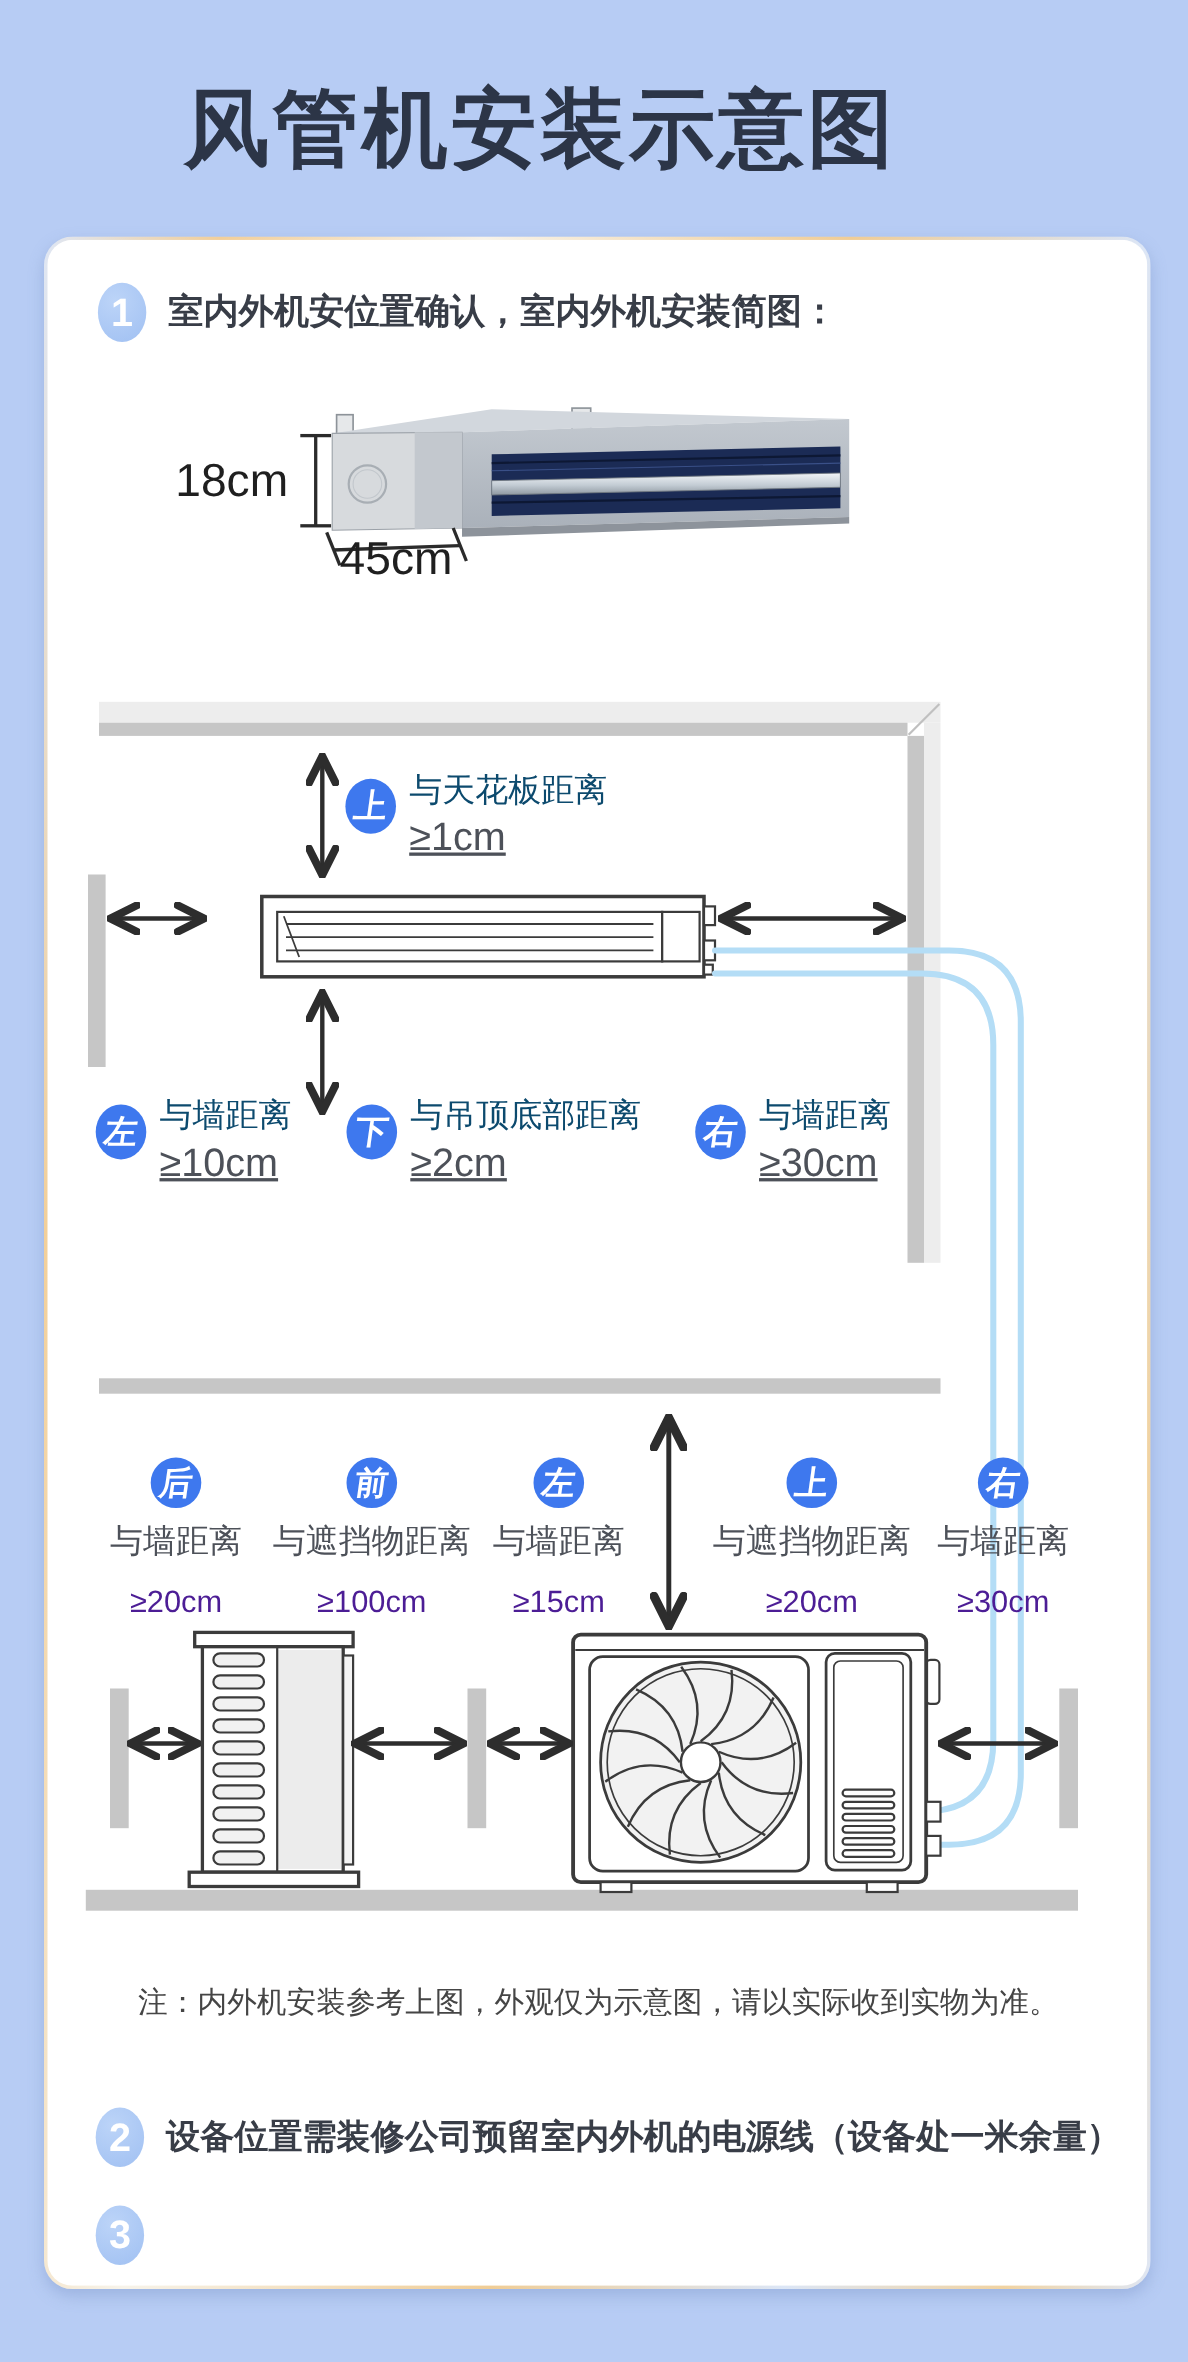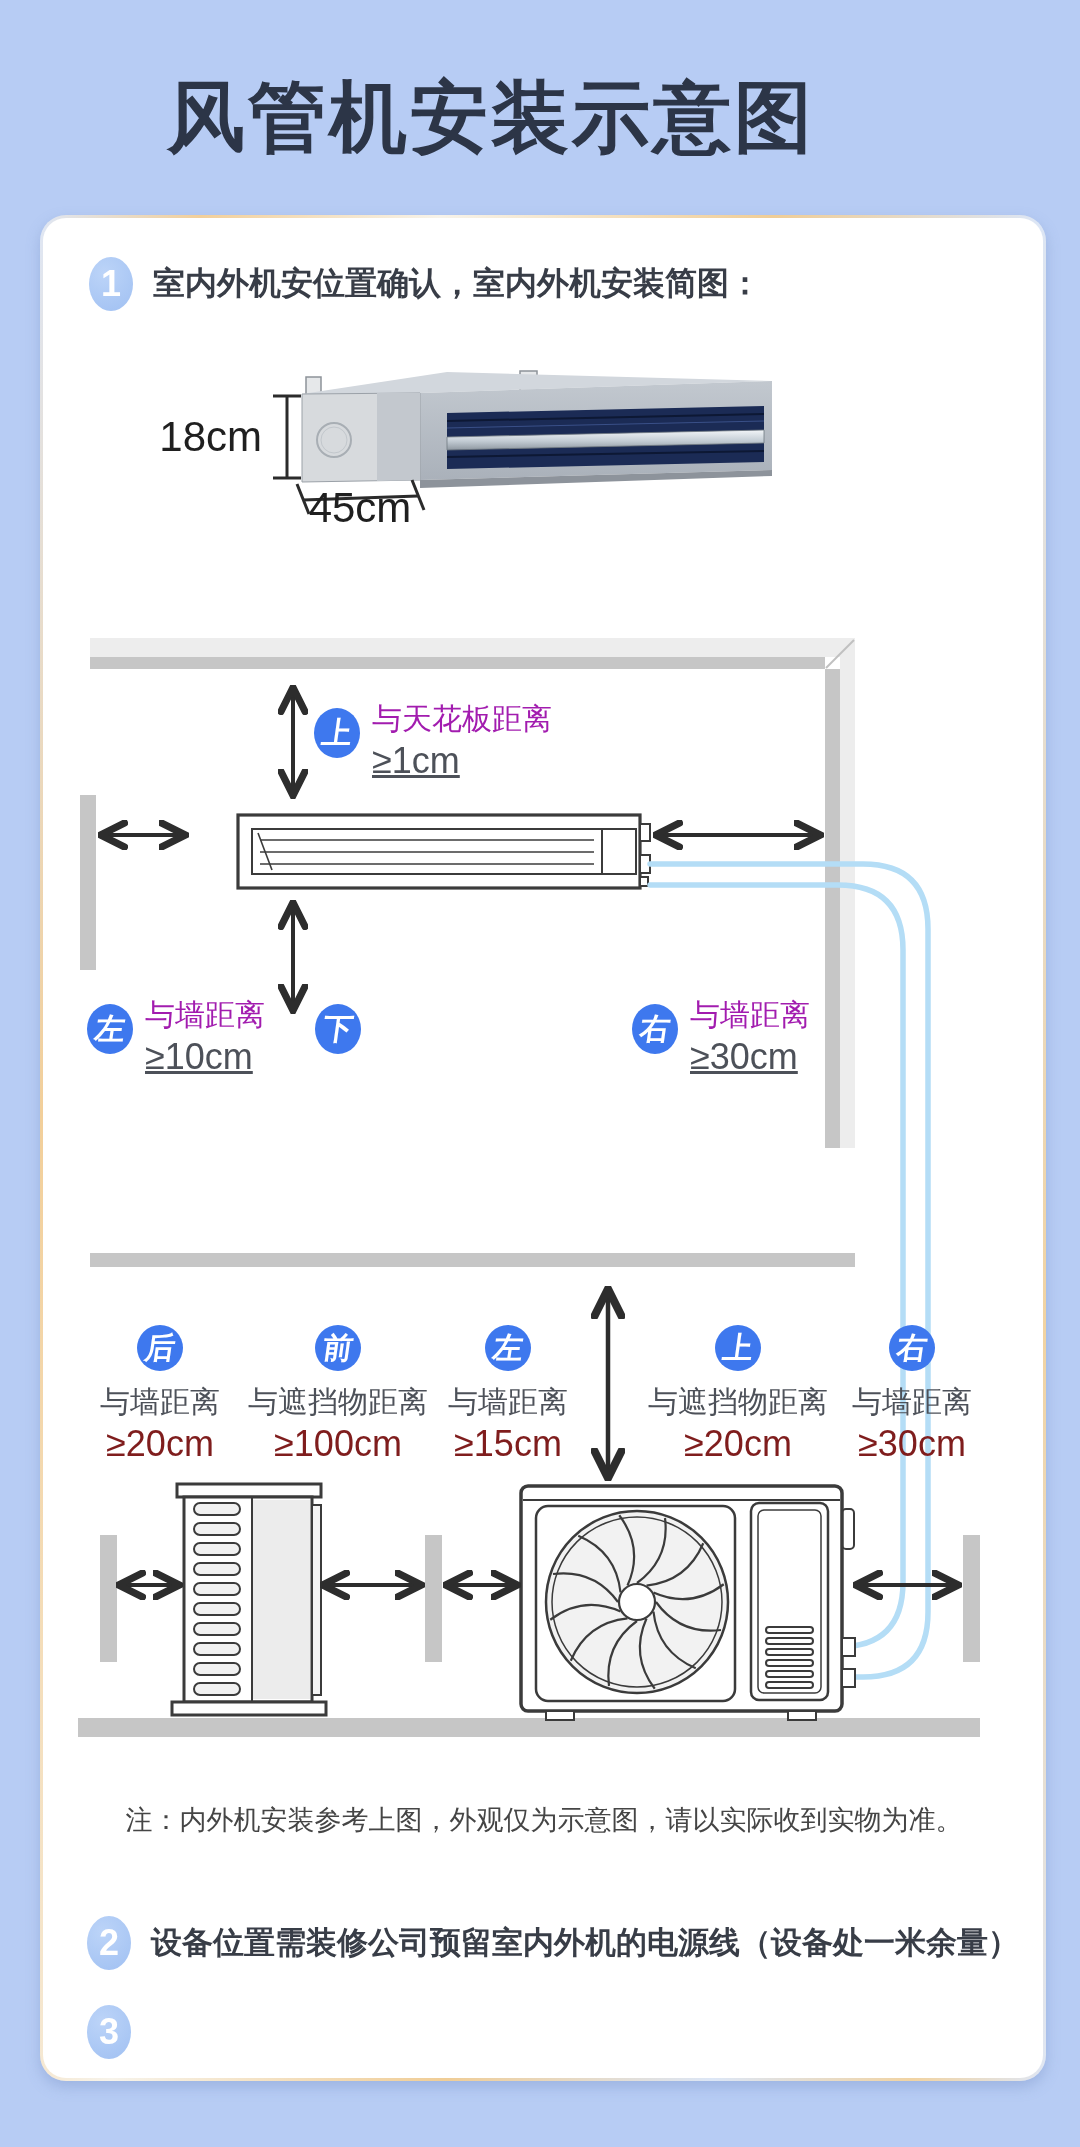--- a/index.html
+++ b/index.html
@@ -16,26 +16,26 @@
   .steprow{position:absolute;display:flex;align-items:center;gap:20px;}
   .stepnum{width:44px;height:54px;border-radius:50%;flex:0 0 44px;
            background:radial-gradient(circle at 35% 30%,#bcd4f8,#a0c0f2);
            color:#fff;font-weight:800;font-size:36px;display:flex;align-items:center;justify-content:center;}
   .steptext{font-size:32px;font-weight:700;color:#383d47;white-space:nowrap;text-align:right;}
   .badge{width:46px;height:50px;border-radius:50%;background:#3e78ee;color:#fff;flex:0 0 46px;
          display:flex;align-items:center;justify-content:center;font-size:30px;font-weight:700;}
   .badge span{display:block;transform:skewX(-8deg);}
   .d1col{position:absolute;display:flex;gap:12px;align-items:flex-start;}
   .d1col .badge{margin-top:6px;}
-  .lines .l1{font-size:30px;color:#a21caf;line-height:34px;white-space:nowrap;}
+  .lines .l1{font-size:30px;color:#0c4a6e;line-height:34px;white-space:nowrap;}
   .lines .l2{font-size:36px;color:#4d5159;line-height:42px;margin-top:4px;white-space:nowrap;text-decoration:underline;}
   .d2col{position:absolute;top:1325px;width:230px;display:flex;flex-direction:column;align-items:center;}
   .d2col .badge{margin-bottom:14px;}
   .d2col .l1{font-size:30px;color:#4d5159;line-height:34px;white-space:nowrap;}
-  .d2col .l2{font-size:36px;color:#7f1d1d;line-height:42px;margin-top:4px;white-space:nowrap;}
+  .d2col .l2{font-size:28px;color:#4c1d95;line-height:42px;margin-top:16px;white-space:nowrap;}
   .dim-label{position:absolute;font-size:42px;color:#1f1f1f;}
   .note{position:absolute;left:64px;top:1802px;width:960px;text-align:center;
         font-size:27px;color:#454545;}
 </style>
 </head>
 <body>
 
 <div id="stage">
 
   <h1 id="page-title">风管机安装示意图</h1>
@@ -218,20 +218,24 @@
       </div>
     <div class="lines">
       <div class="l1">与墙距离</div>
       <div class="l2">≥10cm</div>
     </div>
   </div>
   <div class="d1col" style="left:315px;top:998px;">
     <div class="badge">
         <span>下</span>
       </div>
+    <div class="lines">
+      <div class="l1">与吊顶底部距离</div>
+      <div class="l2">≥2cm</div>
+    </div>
   </div>
   <div class="d1col" style="left:632px;top:998px;">
     <div class="badge">
         <span>右</span>
       </div>
     <div class="lines">
       <div class="l1">与墙距离</div>
       <div class="l2">≥30cm</div>
     </div>
   </div>

